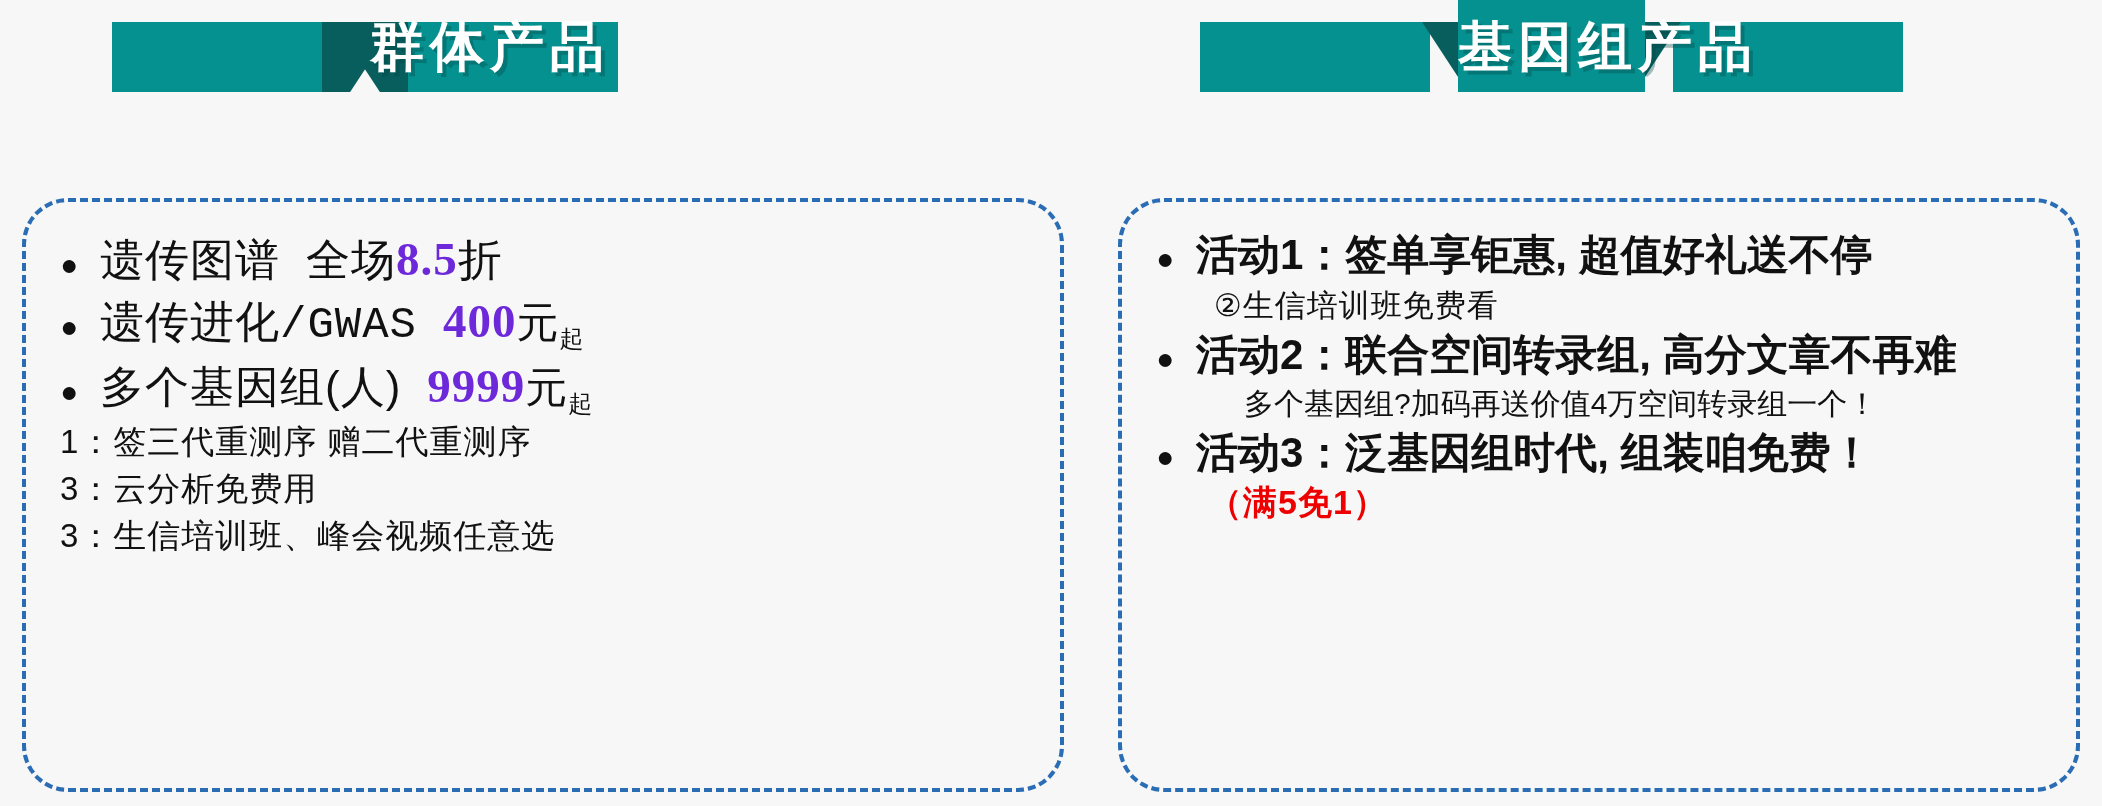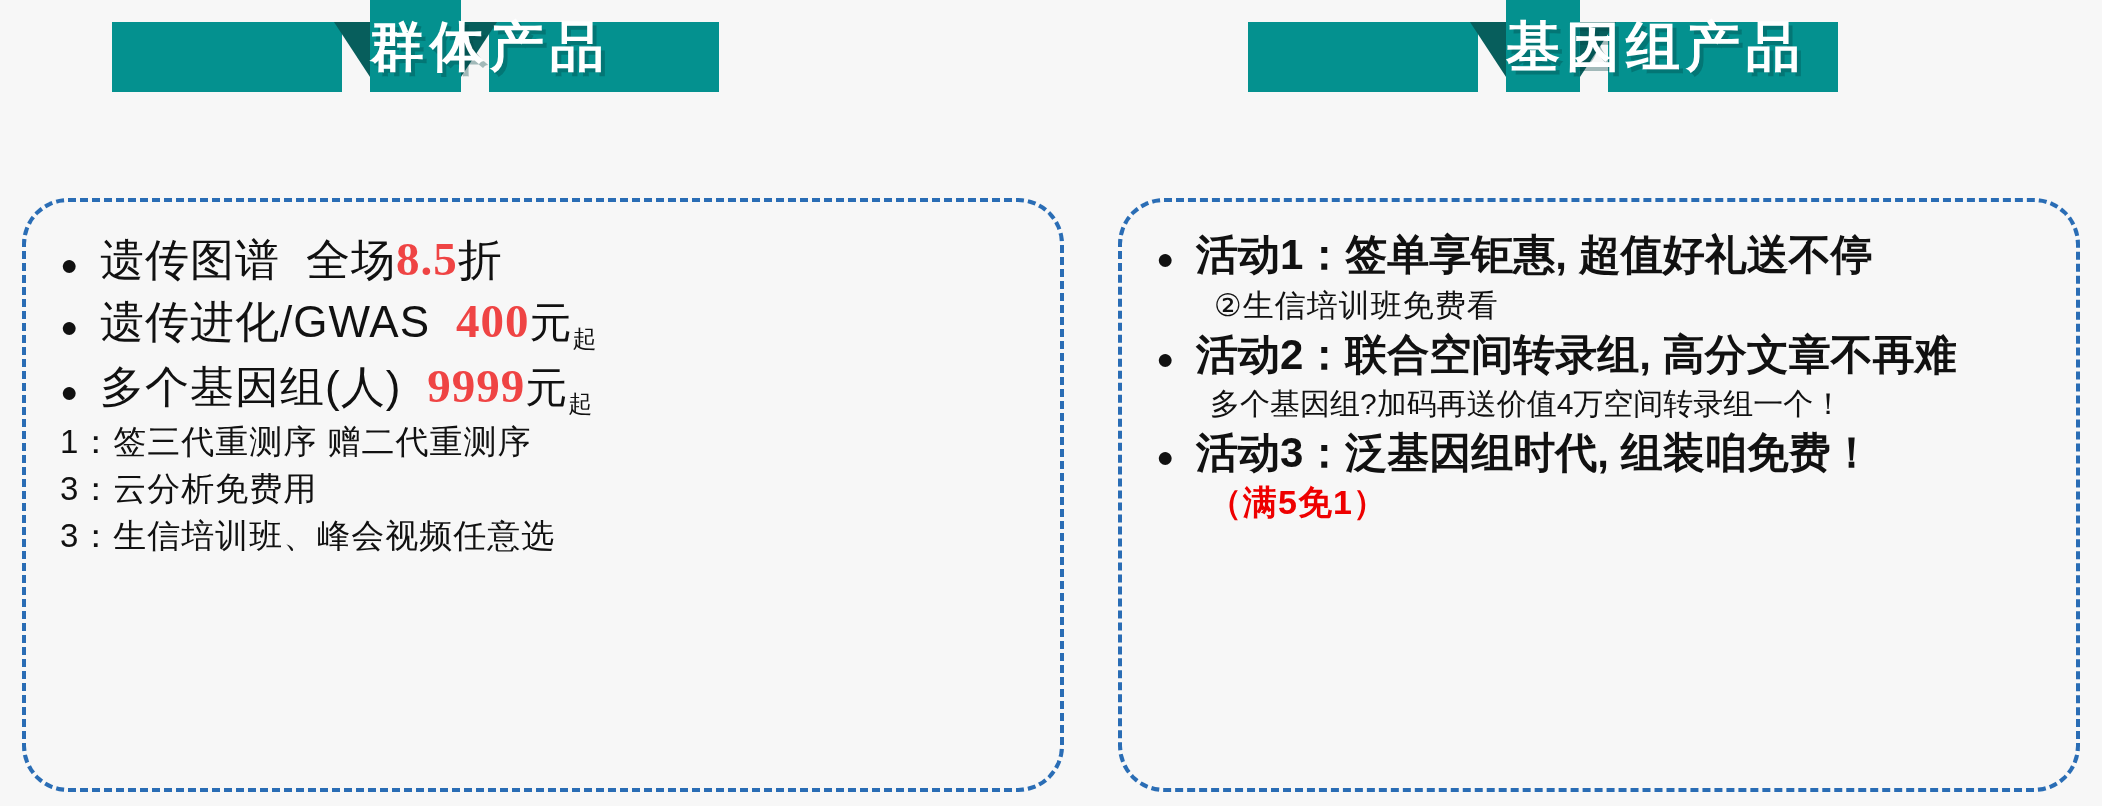--- a/index.html
+++ b/index.html
@@ -66,22 +66,22 @@
     line-height: 92px;
     text-align: center;
     color: #ffffff;
     font-size: 54px;
     font-weight: bold;
     letter-spacing: 6px;
     text-shadow: 4px 4px 0 rgba(4,70,69,0.35);
     white-space: nowrap;
   }
 
-  #banner-left  { left: 112px;  width: 598px; padding-left: 9px; }
-  #banner-right { left: 1248px; width: 590px; }
+  #banner-left  { left: 112px;  width: 506px; }
+  #banner-right { left: 1200px; width: 686px; padding-left: 17px; }
 
   
   .card {
     position: absolute;
     border: 4px dashed #2a6db5;
     border-radius: 46px;
     background: transparent;
     box-sizing: border-box;
   }
   #card-left  { left: 22px;   top: 198px; width: 1042px; height: 594px; }
@@ -119,51 +119,51 @@
     letter-spacing: 1px;
     white-space: nowrap;
   }
   .sub-item {
     font-size: 33px;
     line-height: 1.42;
     letter-spacing: 1px;
     white-space: nowrap;
   }
   .price {
-    color: #ef4444;
+    color: #6d28d9;
     font-weight: bold;
     font-family: "Liberation Serif", "DejaVu Serif", serif;
     font-size: 47px;
   }
   .unit { font-size: 42px; }
   .qi   { font-size: 24px; vertical-align: sub; }
   .gap  { display: inline-block; width: 26px; }
   .latin {
-    font-family: Liberation Sans, sans-serif;
+    font-family: Liberation Mono, monospace;
   }
 
   
   .rv1 {
     font-size: 42px;
     line-height: 1.30;
     letter-spacing: 0px;
   }
   .rv1 .lead { font-weight: bold; }
   .rv1 .strong { font-weight: bold; }
   .r-sub {
     font-size: 31px;
     line-height: 1.46;
     margin-left: 58px;
     letter-spacing: 1px;
     white-space: nowrap;
   }
   .r-note {
     font-size: 30px;
     line-height: 1.44;
-    margin-left: 54px;
+    margin-left: 88px;
     letter-spacing: 0px;
     white-space: nowrap;
   }
   .red-line {
     color: #ee0000;
     font-weight: bold;
     font-size: 34px;
     line-height: 1.3;
     margin-left: 52px;
     letter-spacing: 1px;

